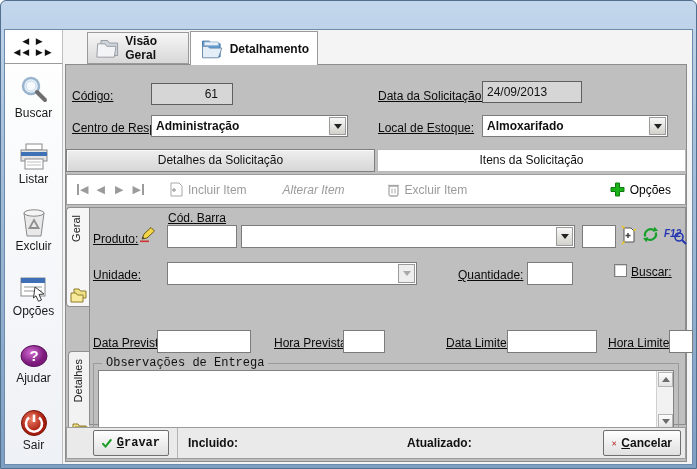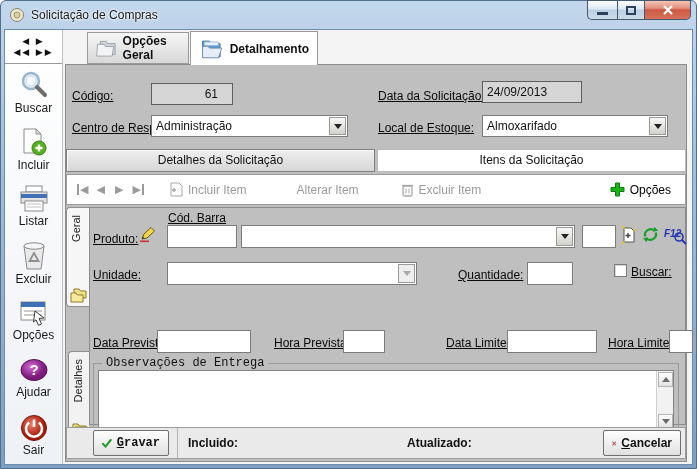--- a/index.html
+++ b/index.html
@@ -51,21 +51,21 @@
 
   .page { position:absolute; left:2px; top:34px; right:5px; bottom:2px;
     background:#bfbfbf; border:1px solid #8c8c8c; }
 
   .lbl { position:absolute; font-size:12px; color:#0a0a0a; white-space:nowrap;text-decoration:underline; }
 
   .ro-input { position:absolute; height:22px; background:#d6d6d6; border:1px solid #5f5f5f;
     font-size:12px; line-height:20px; padding:0 4px; }
   .wi { position:absolute; height:23px; background:#fff; border:1px solid #7c7c7c; }
   .combo { position:absolute; height:22px; background:#fff; border:1px solid #7c7c7c;
-    font-size:12px; line-height:20px; padding:0 20px 0 4px; cursor:pointer; }
+    font-size:12px; line-height:20px; padding:0 20px 0 4px; cursor:pointer;font-weight:bold; }
   .dd-btn { position:absolute; right:1px; top:1px; bottom:1px; width:17px;
     background:linear-gradient(180deg,#f8f8f8,#d2d1cb); border:1px solid #9a9a9a;
     display:flex; align-items:center; justify-content:center; cursor:pointer; }
   .dd-tri { width:0; height:0; border:4px solid transparent; border-top:5px solid #222; margin-top:4px; }
   .dd-btn.disabled { background:#eeeeee; }
   .dd-btn.disabled .dd-tri { border-top-color:#a9a9a9; }
 
   
   .subtab-left { position:absolute; left:0; top:84px; width:309px; height:23px;
     background:linear-gradient(180deg,#efefef,#d6d6d6); border:1px solid #7f7f7f;
@@ -76,21 +76,21 @@
   
   .toolbar { position:absolute; left:0; top:109px; right:0; height:31px; background:#fff;
     border:1px solid #9c9c9c; display:flex; align-items:center; font-size:12px; color:#9b9b9b; }
   .nv { font-size:11px; color:#9b9b9b; cursor:pointer; line-height:1; }
   .nv-first { border-left:2px solid #9b9b9b; padding-left:1px; margin-left:10px; }
   .nv-prev { margin-left:8px; }
   .nv-next { margin-left:10px; }
   .nv-last { border-right:2px solid #9b9b9b; padding-right:1px; margin-left:9px; }
   .tb-item { display:flex; align-items:center; gap:5px; cursor:pointer; white-space:nowrap; }
   .tb-incluir { margin-left:26px; }
-  .tb-alterar { margin-left:50px; }
+  .tb-alterar { margin-left:36px;font-style:italic; }
   .tb-excluir { margin-left:42px; }
   .qnt { margin-left:34px; display:flex; flex-direction:column; align-items:center; color:#000; line-height:13px; }
   .qnt-dashes { letter-spacing:1px; color:#000; }
   .tb-opcoes { margin-left:auto; margin-right:14px; color:#000; }
 
   
   .detail { position:absolute; left:0; top:142px; right:0; bottom:36px; }
   .vtab { position:absolute; background:#f2f2f2; border:1px solid #8f8f8f; border-right:none;
     border-radius:4px 0 0 4px; cursor:pointer; }
   .vtab-geral { left:0; top:0; width:23px; height:100px; background:#f6f6f6; z-index:2; }
@@ -133,68 +133,39 @@
 
   .f12-box { position:absolute; width:26px; height:18px; cursor:pointer; }
   .f12-text { position:absolute; left:0; top:1px; color:#2436b2; font-weight:bold; font-style:italic; font-size:10px; }
   .icon-btn { cursor:pointer; position:absolute; }
 </style>
 </head>
 <body>
 
 <div class="window">
 
-  <div class="titlebar">
-    <svg class="app-icon" viewBox="0 0 16 16">
-      <circle cx="8" cy="8" r="6.5" fill="#ece7cf" stroke="#8a8468"></circle>
-      <circle cx="8" cy="8" r="3" fill="#d9d0a6" stroke="#a39a72"></circle>
-    </svg>
-    <span class="title-text">Solicitação de Compras</span>
-    <div class="win-controls">
-      <div class="wc wc-min">
-          <div class="g-min"></div>
-        </div>
-      <div class="wc wc-max">
-          <div class="g-max"></div>
-        </div>
-      <div class="wc wc-close">
-        <svg width="12" height="10" viewBox="0 0 12 10">
-          <path d="M2 1 L10 9 M10 1 L2 9" stroke="#fff" stroke-width="2.2"></path>
-        </svg>
-      </div>
-    </div>
-  </div>
 
   <div class="content">
 
     <div class="sidebar">
       <div class="navbox">
         <span>◀ ▶</span>
         <span>◀◀ ▶▶</span>
       </div>
 
       <div class="side-btn">
         <svg width="30" height="30" viewBox="0 0 30 30">
           <circle cx="12" cy="11" r="8" fill="#eaf3fb" stroke="#9ab4cd" stroke-width="2.5"></circle>
           <circle cx="12" cy="11" r="5" fill="#f7fbff" stroke="#c4d8ea"></circle>
           <line x1="18" y1="17" x2="26" y2="25" stroke="#6e6e6e" stroke-width="4" stroke-linecap="round"></line>
         </svg>
         <span>Buscar</span>
       </div>
 
 
-      <div class="side-btn">
-        <svg width="28" height="30" viewBox="0 0 28 30">
-          <path d="M4 2 L16 2 L21 7 L21 26 L4 26 Z" fill="#fff" stroke="#8a8a8a"></path>
-          <path d="M16 2 L16 7 L21 7 Z" fill="#e4e4e4" stroke="#8a8a8a"></path>
-          <circle cx="19" cy="21" r="7" fill="#56b11e" stroke="#3c7d14"></circle>
-          <path d="M19 17.5 L19 24.5 M15.5 21 L22.5 21" stroke="#fff" stroke-width="2.4"></path>
-        </svg>
-        <span>Incluir</span>
-      </div>
 
       <div class="side-btn">
         <svg width="30" height="28" viewBox="0 0 30 28">
           <rect x="7" y="1" width="16" height="6" fill="#fff" stroke="#8a8a8a"></rect>
           <rect x="2" y="7" width="26" height="11" fill="#e3e3e3" stroke="#8a8a8a"></rect>
           <rect x="2" y="9" width="26" height="4" fill="#3f6fb5"></rect>
           <rect x="6" y="16" width="18" height="10" fill="#fff" stroke="#8a8a8a"></rect>
           <line x1="8" y1="19" x2="22" y2="19" stroke="#c0c0c0"></line>
           <line x1="8" y1="22" x2="22" y2="22" stroke="#c0c0c0"></line>
         </svg>
@@ -251,21 +222,21 @@
       </div>
     </div>
 
     <div class="main">
 
       <div class="tab tab-inactive">
         <svg width="28" height="24" viewBox="0 0 28 24">
           <path d="M6 3 L14 3 L16 6 L26 6 L26 21 L6 21 Z" fill="#cfd5db" stroke="#8b9097"></path>
           <path d="M2 7 L11 7 L13 10 L24 10 L22 23 L1 23 Z" fill="#f2f4f6" stroke="#8b9097"></path>
         </svg>
-        <span>Opções Geral</span>
+        <span>Visão Geral</span>
       </div>
 
       <div class="tab tab-active">
         <svg width="28" height="26" viewBox="0 0 28 26">
           <path d="M4 4 L12 4 L14 7 L24 7 L24 22 L4 22 Z" fill="#5b9bd5" stroke="#3c6f9e"></path>
           <path d="M6 9 L22 9 L22 5 L6 5 Z" fill="#e8f1fa" stroke="#9bb8d2"></path>
           <path d="M4 10 L10 10 L12 12 L26 12 L22 23 L4 23 Z" fill="#e4eef8" stroke="#6b87a8"></path>
         </svg>
         <span>Detalhamento</span>
       </div>

